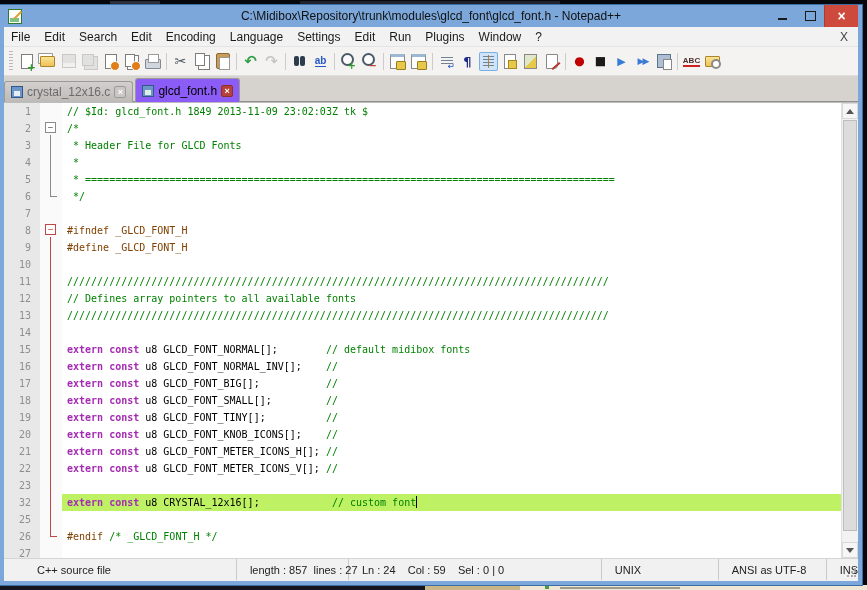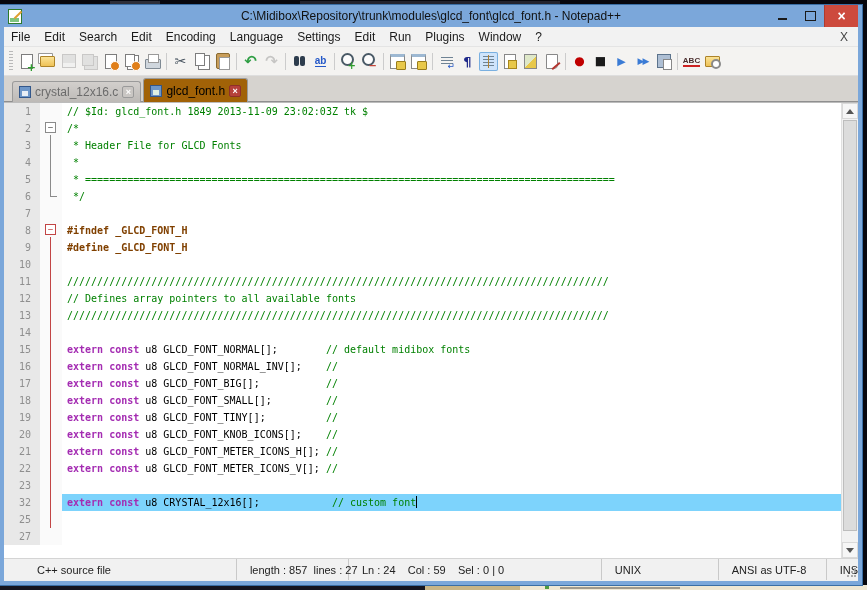--- a/index.html
+++ b/index.html
@@ -91,27 +91,27 @@
   .ti-stop-macro::after{content:"■";color:#1a1a1a;font-size:12px;}
   .ti-playback-macro::after{content:"▶";color:#3a7bd5;font-size:11px;}
   .ti-run-macro-multiple::after{content:"▶▶";color:#3a7bd5;font-size:9px;letter-spacing:-2px;}
   .ti-save-macro::before{content:"";width:12px;height:12px;background:#aebfd4;border:1px solid #5c738c;}
   .ti-save-macro::after{content:"";position:absolute;right:1px;bottom:1px;width:7px;height:9px;background:#fff;border:1px solid #888;}
   .ti-spell-check::after{content:"ABC";font:bold 8px "Liberation Sans",sans-serif;color:#4a2d2d;border-bottom:2px solid #c22;}
   .ti-plugin-folder::before{content:"";width:13px;height:9px;background:linear-gradient(#fbe396,#eec257);border:1px solid #ad8328;border-radius:1px;}
   .ti-plugin-folder::after{content:"";position:absolute;right:1px;bottom:2px;width:6px;height:6px;border:2px solid #8a8a8a;border-radius:50%;background:#fff;}
 
   
-  .tabbar { height:26px; background:#d6d3cf; display:flex; align-items:flex-end; padding-left:8px;
+  .tabbar { height:26px; background:#d6d3cf; display:flex; align-items:flex-end; 
             border-bottom:1px solid #8f8f8f; }
   .tab { height:21px; display:flex; align-items:center; gap:4px; padding:0 6px;
          border:1px solid #9a9a9a; border-bottom:none; margin-right:2px;
          background:linear-gradient(#d2cfcc,#bdbab7); color:#6b6b6b; font-size:12px;
          border-radius:3px 3px 0 0; position:relative; top:1px; }
-  .tab.active { background:#a16207; color:#000; height:24px; top:1px; z-index:2;margin-top:48px; }
+  .tab.active { background:#8b5cf6; color:#000; height:24px; top:1px; z-index:2;margin-top:48px; }
   .tab-floppy { width:12px; height:12px; background:#6d96c8; border:1px solid #33578a; position:relative; flex:0 0 auto; }
   .tab-floppy::before { content:""; position:absolute; left:2px; bottom:1px; width:6px; height:5px; background:#e8eef5; }
   .tab.active .tab-floppy::before { background:#dff0e2; }
   .tab-close { width:12px; height:12px; border-radius:2px; background:#c9c6c3; border:1px solid #9a9a9a;
                color:#fff; font:bold 9px/10px "Liberation Sans",sans-serif; text-align:center; flex:0 0 auto; }
   .tab.active .tab-close { background:#b5413a; border-color:#8f2f29; }
 
   
   .editor { height:456px; background:#fff; position:relative; overflow:hidden; border-top:1px solid #bcbcbc; }
   .code-scroll { position:absolute; left:0; top:0; right:17px; bottom:0; overflow:hidden; }
@@ -121,23 +121,23 @@
   .fm.v::before { content:""; position:absolute; left:10px; top:0; bottom:0; width:1px; background:#8a8a8a; }
   .fm.end::before { content:""; position:absolute; left:10px; top:0; height:9px; width:1px; background:#8a8a8a; }
   .fm.end::after { content:""; position:absolute; left:10px; top:8px; width:7px; height:1px; background:#8a8a8a; }
   .fm.box::before { content:""; position:absolute; left:10px; top:15px; bottom:0; width:1px; background:#8a8a8a; }
   .fm.red::before,.fm.red::after { background:#c24545; }
   .fb { position:absolute; left:5px; top:2px; width:11px; height:11px; background:#fff;
         border:1px solid #8a8a8a; color:#555; }
   .fb::before { content:"−"; display:block; font:9px/9px "DejaVu Sans Mono",monospace; text-align:center; }
   .fm.red .fb { border-color:#c24545; color:#c24545; }
   .ct { flex:1; white-space:pre; padding-left:5px; color:#000; }
-  .cl.cur .ct { background:#7dd3fc; }
+  .cl.cur .ct { background:#bef264; }
   .cm { color:#008000; }
-  .pp { color:#804000;font-weight:bold; }
+  .pp { color:#804000; }
   .kw { color:#a42cb2; font-weight:bold; }
   .pl { color:#000; }
   .caret { display:inline-block; width:1px; height:12px; background:#000; vertical-align:-2px; }
 
   
   .vsb { position:absolute; right:0; top:0; bottom:0; width:17px; background:#f2f2f2; border-left:1px solid #e0e0e0; }
   .sb-up,.sb-down { position:absolute; left:0; width:16px; height:16px; background:#f6f6f6; border:1px solid #d9d9d9;
                     display:flex; align-items:center; justify-content:center; }
   .sb-up { top:0; } .sb-down { bottom:0; }
   .sb-up::after { content:""; border:4px solid transparent; border-bottom:5px solid #555; margin-top:-4px; }
@@ -388,20 +388,25 @@
           <span class="ln">32</span>
           <span class="fm v red"></span>
           <span class="ct"><span class="kw">extern const</span><span class="pl"> u8 CRYSTAL_12x16[];            </span><span class="cm">// custom font</span><i class="caret"></i></span>
         </div>
         <div class="cl">
           <span class="ln">25</span>
           <span class="fm v red"></span>
           <span class="ct"></span>
         </div>
         <div class="cl">
+          <span class="ln">26</span>
+          <span class="fm end red"></span>
+          <span class="ct"><span class="pp">#endif </span><span class="cm">/* _GLCD_FONT_H */</span></span>
+        </div>
+        <div class="cl">
           <span class="ln">27</span>
           <span class="fm"></span>
           <span class="ct"></span>
         </div>
       </div>
     <div class="vsb">
       <span class="sb-up"></span>
       <span class="sb-thumb"></span>
       <span class="sb-down"></span>
     </div>

